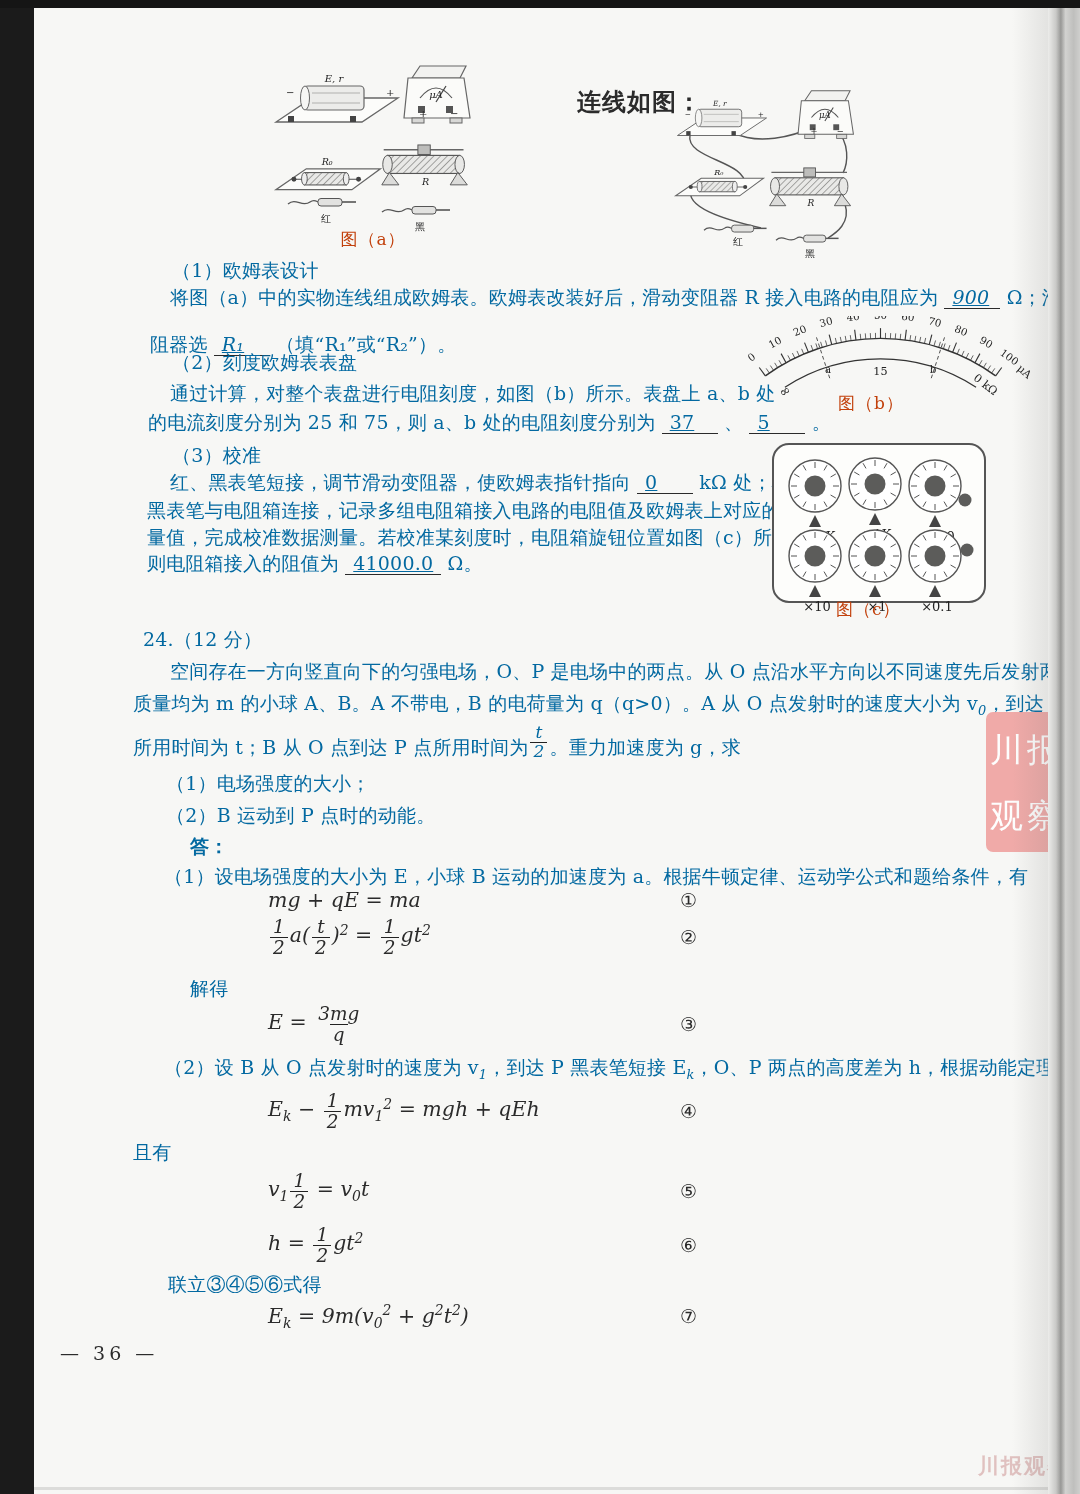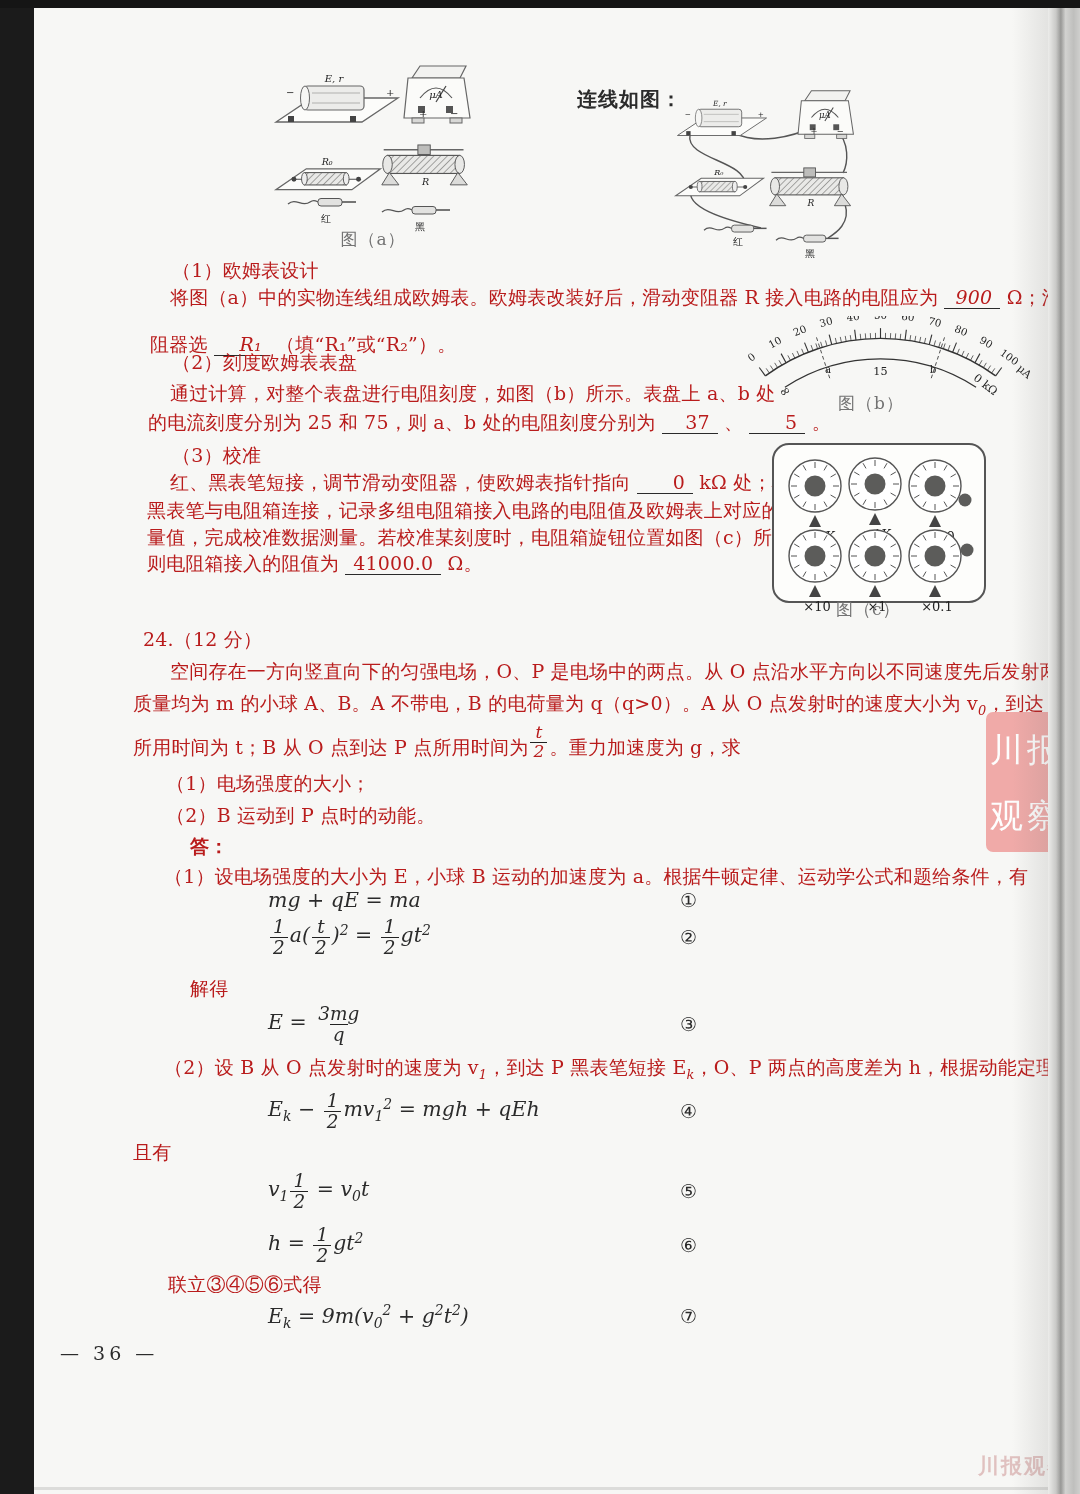--- a/index.html
+++ b/index.html
@@ -1,27 +1,27 @@
 <!DOCTYPE html>
 <html><head>
 <meta charset="utf-8">
 <style>
   html,body{margin:0;padding:0;}
   body{width:1080px;height:1494px;position:relative;background:#f7f7f5;overflow:hidden;
        font-family:"DejaVu Serif","Liberation Serif",serif;color:#2b2b2b;}
   .abs{position:absolute;}
-  .t{position:absolute;white-space:nowrap;font-size:19px;letter-spacing:.2px;color:#b91c1c;}
+  .t{position:absolute;white-space:nowrap;font-size:19px;letter-spacing:.2px;color:#0369a1;}
   .title{font-size:19px;}
-  .blank{display:inline-block;min-width:40px;text-align:right;border-bottom:1.6px solid #2a2a2a;
-         padding:0 8px;line-height:1.05;}
+  .blank{display:inline-block;min-width:40px;text-align:left;border-bottom:1.6px solid #2a2a2a;
+         padding:0 8px;line-height:1.05;text-decoration:underline;}
   .it{font-style:italic;}
   sub{font-size:.68em;}
   sup{font-size:.68em;}
-  .caption{position:absolute;font-size:17px;letter-spacing:1px;color:#737373;}
-  .connect{position:absolute;font-size:20px;font-weight:600;letter-spacing:1px;}
+  .caption{position:absolute;font-size:17px;letter-spacing:1px;color:#c2410c;}
+  .connect{position:absolute;font-size:24px;font-weight:600;letter-spacing:1px;}
   
   .eqrow{position:absolute;left:252px;width:480px;display:flex;align-items:center;}
   .eq{font-style:italic;font-size:20.5px;font-family:"DejaVu Serif","Liberation Serif",serif;margin-left:16px;}
   .eqno{position:absolute;left:428px;top:50%;transform:translateY(-50%);font-style:normal;font-size:19px;color:#2b2b2b;}
   .frac{display:inline-flex;flex-direction:column;align-items:center;vertical-align:middle;margin:0 2px;line-height:1.05;}
   .frac .fn{display:block;padding:0 3px;font-size:.9em;}
   .frac .fd{display:block;border-top:1.4px solid #222;padding:0 3px;font-size:.9em;}
   
   .bar-left{position:absolute;left:0;top:0;width:34px;height:1494px;background:#1b1b1b;z-index:12;}
   .bar-top{position:absolute;left:0;top:0;width:1080px;height:8px;background:#151515;z-index:12;}

